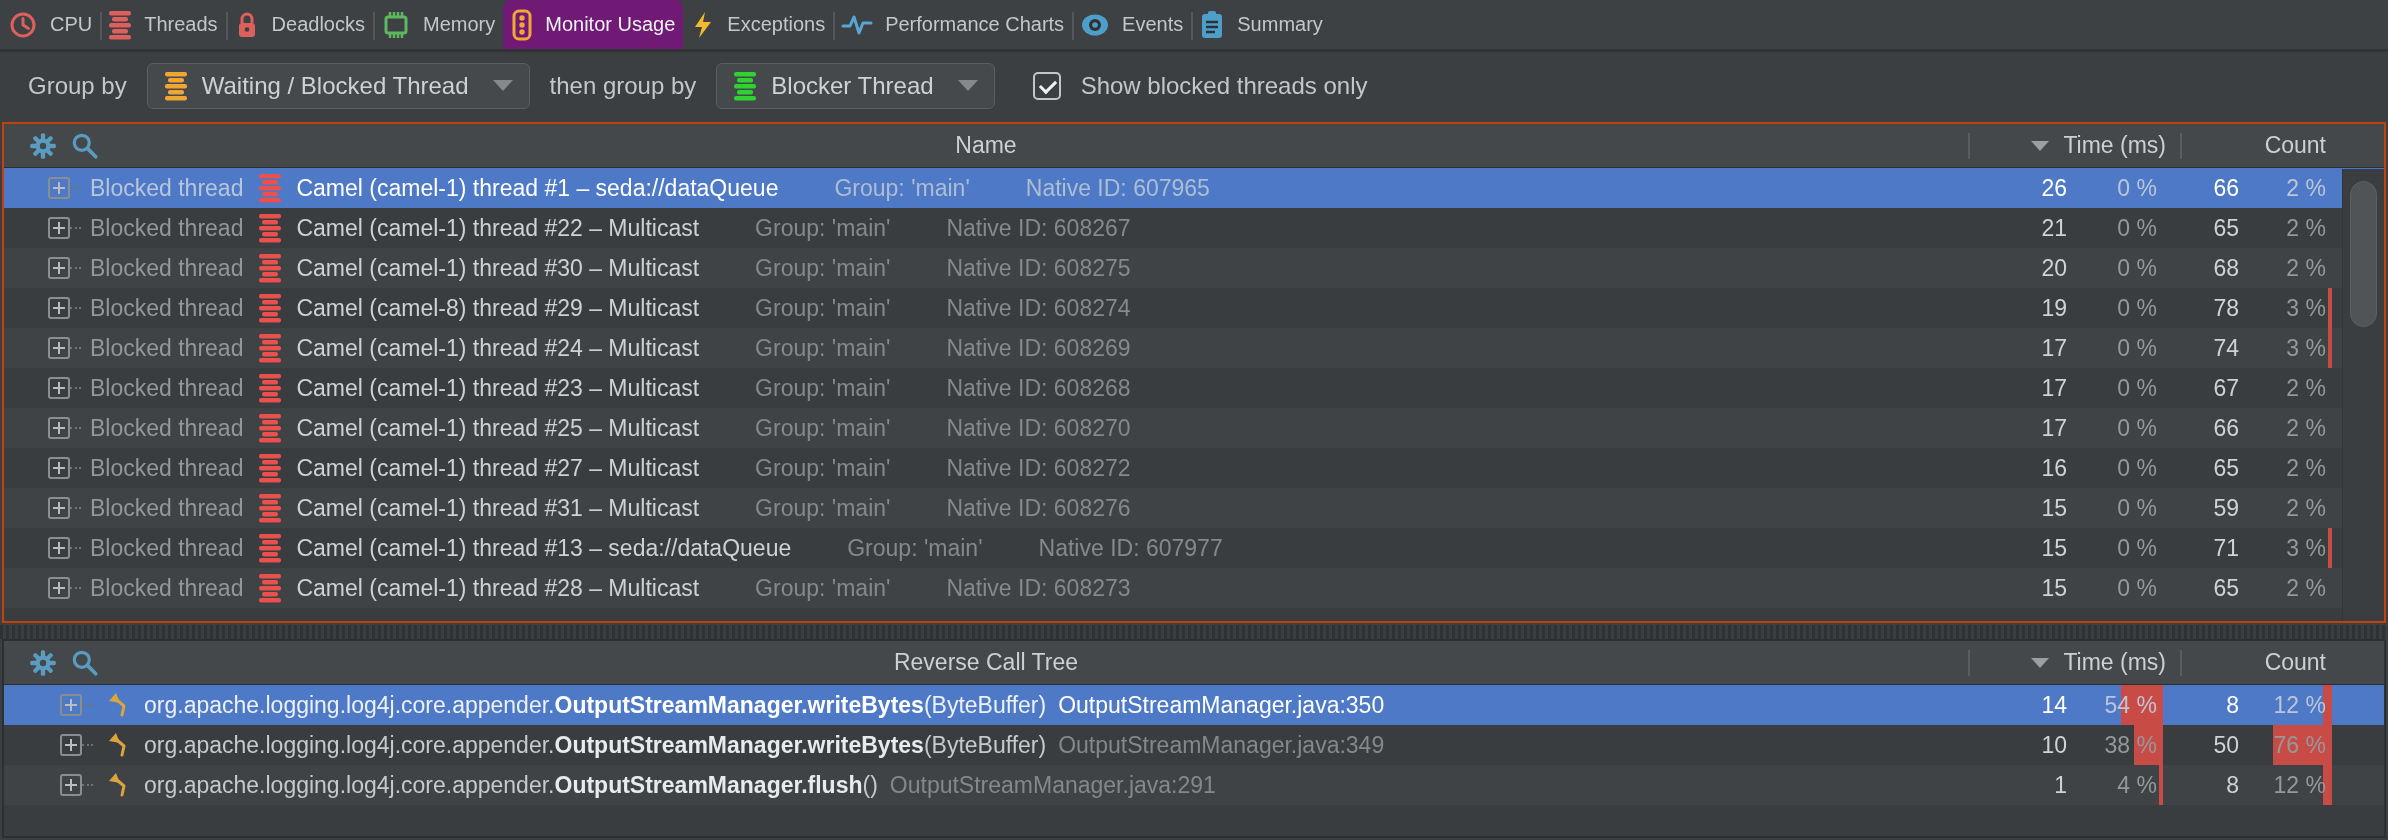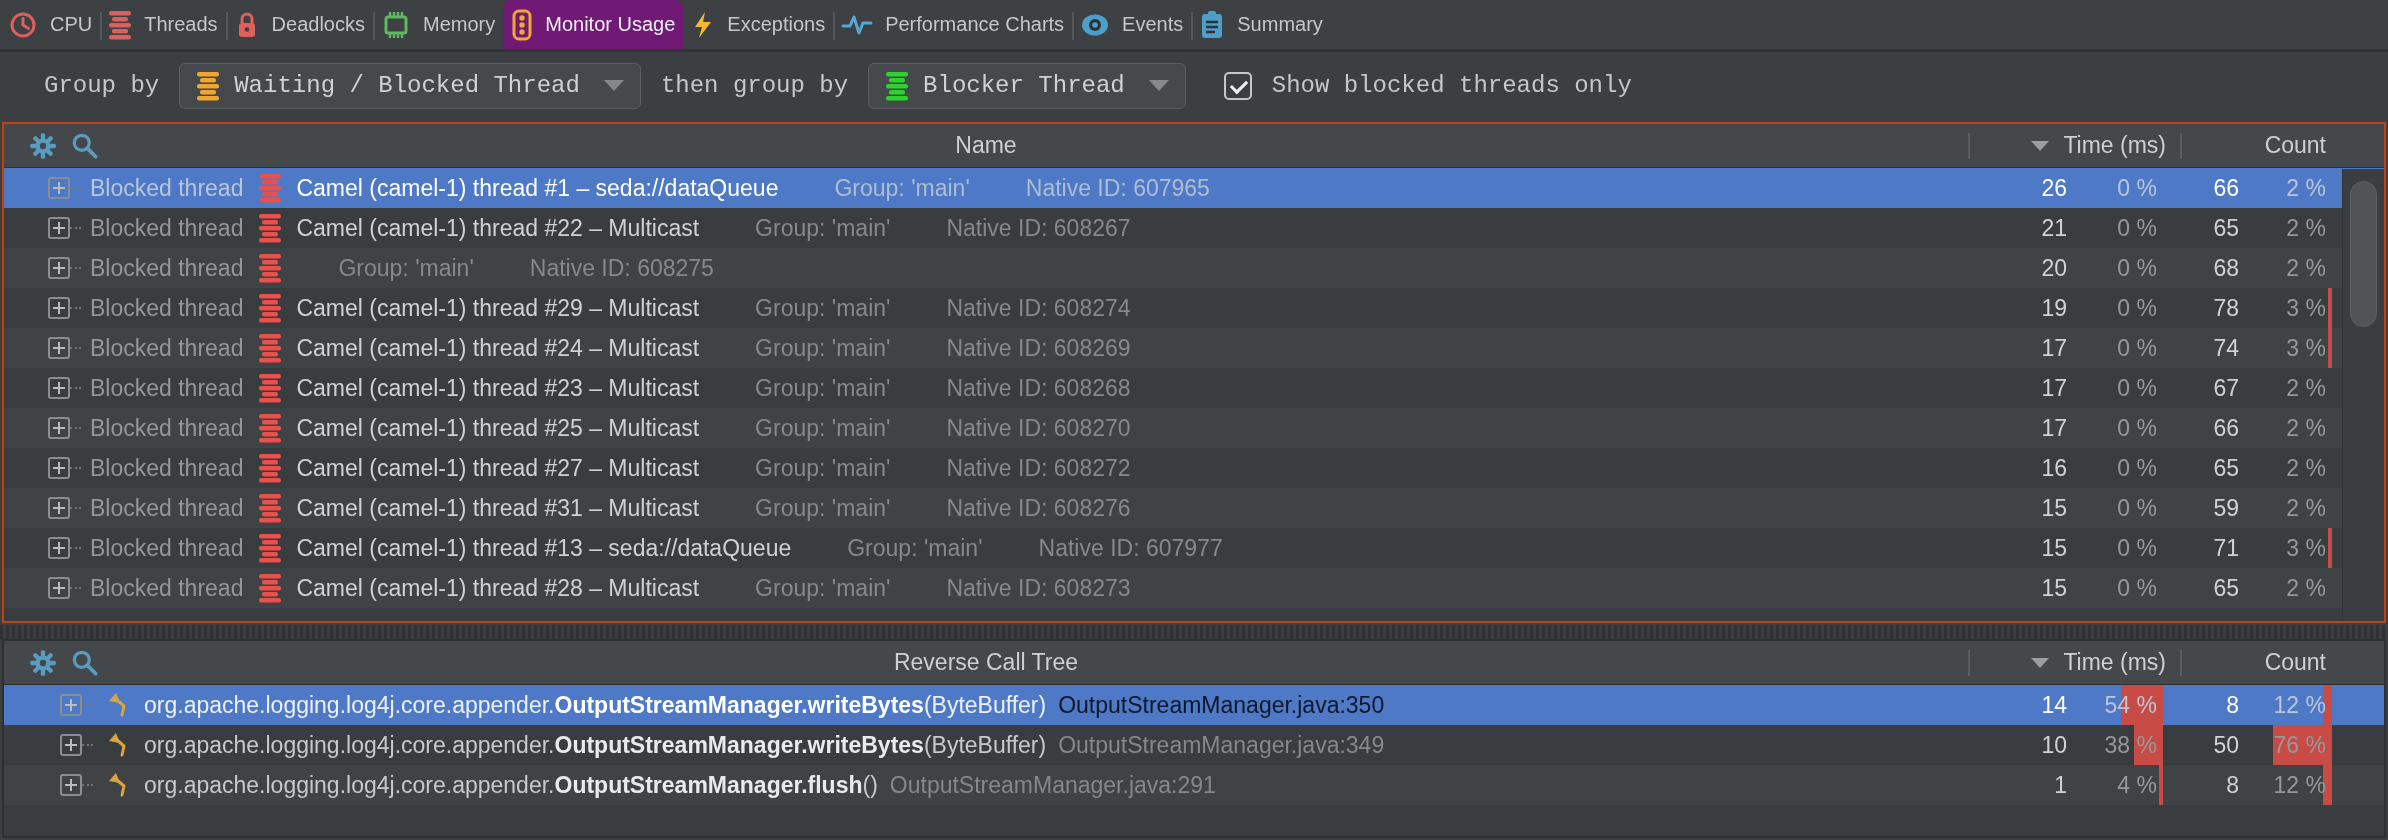--- a/index.html
+++ b/index.html
@@ -15,21 +15,21 @@
             border-bottom:3px solid #303335; }
   .tab { display:flex; align-items:center; gap:12px; padding:0 8px;
          font-size:20px; color:#c3c7ca; position:relative; cursor:default; }
   .tab:not(:first-child)::before { content:''; position:absolute; left:0; top:12px;
          height:28px; width:2px; background:#55585a; }
   .tab.selected { background:#701a75; color:#eef1f3; border-radius:8px 8px 0 0; }
   .tab.selected::before, .tab.selected + .tab::before { display:none; }
   .ticon { display:flex; align-items:center; }
   
   .toolbar { height:67px; display:flex; align-items:center; gap:20px;
-             padding-left:44px; font-size:24px; color:#c3c7ca;font-family:Liberation Mono, monospace; }
+             padding-left:28px; font-size:24px; color:#c3c7ca; }
   .dropdown { height:46px; background:#45494c; border:1px solid #5a5e61;
               border-radius:6px; display:flex; align-items:center; gap:14px;
               padding:0 16px; color:#ced2d5; }
   .chev { width:0; height:0; border-left:10px solid transparent;
           border-right:10px solid transparent; border-top:11px solid #85898c;
           margin-left:10px; }
   .checkbox { width:28px; height:28px; border:2px solid #c3c7ca; border-radius:5px;
               background:#3c3f41; position:relative; margin-left:18px; flex:none; }
   .checkbox.checked::after { content:''; position:absolute; left:5px; top:6px;
               width:13px; height:7px; border-left:3px solid #eef1f3;
@@ -73,21 +73,21 @@
   .row.selected .t-label { color:#b9c6da; }
   .row.selected .t-name  { color:#ffffff; }
   .row.selected .t-meta  { color:#aebdd3; }
   
   .m-pkg  { margin-left:10px; color:#c6cacd;text-align:right; }
   .m-bold { font-weight:bold; color:#e8ebee; }
   .m-args { color:#c6cacd; }
   .m-loc  { margin-left:12px; color:#84888b; }
   .row.selected .m-pkg, .row.selected .m-args { color:#edf1f6; }
   .row.selected .m-bold { color:#ffffff; }
-  .row.selected .m-loc  { color:#0f172a; }
+  .row.selected .m-loc  { color:#ffffff; }
   
   .c-time, .c-count { flex:none; display:flex; align-items:stretch; height:100%; }
   .c-time { width:210px; } .c-count { width:202px; }
   .c-val { flex:1; text-align:right; color:#cfd3d5; align-self:center; }
   .row.selected .c-val { color:#ffffff; }
   .c-pct { position:relative; text-align:right; align-self:stretch;
            display:flex; align-items:center; justify-content:flex-end; }
   .c-time .c-pct  { width:115px; padding-right:25px; }
   .c-count .c-pct { width:145px; padding-right:58px; }
   .c-pct .bar { position:absolute; top:0; bottom:0; background:#c94b46; z-index:0; }
@@ -357,20 +357,21 @@
               <svg width="24" height="30" viewBox="0 0 24 30">
                 <g fill="#e8514d">
                   <rect x="1" y="1" width="22" height="4.4" rx="2"></rect>
                   <rect x="4" y="7" width="16" height="4.4" rx="2"></rect>
                   <rect x="1" y="13" width="22" height="4.4" rx="2"></rect>
                   <rect x="4" y="19" width="16" height="4.4" rx="2"></rect>
                   <rect x="1" y="25" width="22" height="4.4" rx="2"></rect>
                 </g>
               </svg>
             </span>
+      <span class="t-name">Camel (camel-1) thread #30 – Multicast</span>
       <span class="t-meta">Group: 'main'</span>
       <span class="t-meta">Native ID: 608275</span>
     </div>
     <div class="c-time">
       <span class="c-val">20</span>
       <span class="c-pct">
               <span class="ptext">0 %</span>
             </span>
     </div>
     <div class="c-count">
@@ -389,21 +390,21 @@
               <svg width="24" height="30" viewBox="0 0 24 30">
                 <g fill="#e8514d">
                   <rect x="1" y="1" width="22" height="4.4" rx="2"></rect>
                   <rect x="4" y="7" width="16" height="4.4" rx="2"></rect>
                   <rect x="1" y="13" width="22" height="4.4" rx="2"></rect>
                   <rect x="4" y="19" width="16" height="4.4" rx="2"></rect>
                   <rect x="1" y="25" width="22" height="4.4" rx="2"></rect>
                 </g>
               </svg>
             </span>
-      <span class="t-name">Camel (camel-1) thread #29 – Multicast</span>
+      <span class="t-name">Camel (camel-8) thread #29 – Multicast</span>
       <span class="t-meta">Group: 'main'</span>
       <span class="t-meta">Native ID: 608274</span>
     </div>
     <div class="c-time">
       <span class="c-val">19</span>
       <span class="c-pct">
               <span class="ptext">0 %</span>
             </span>
     </div>
     <div class="c-count">

